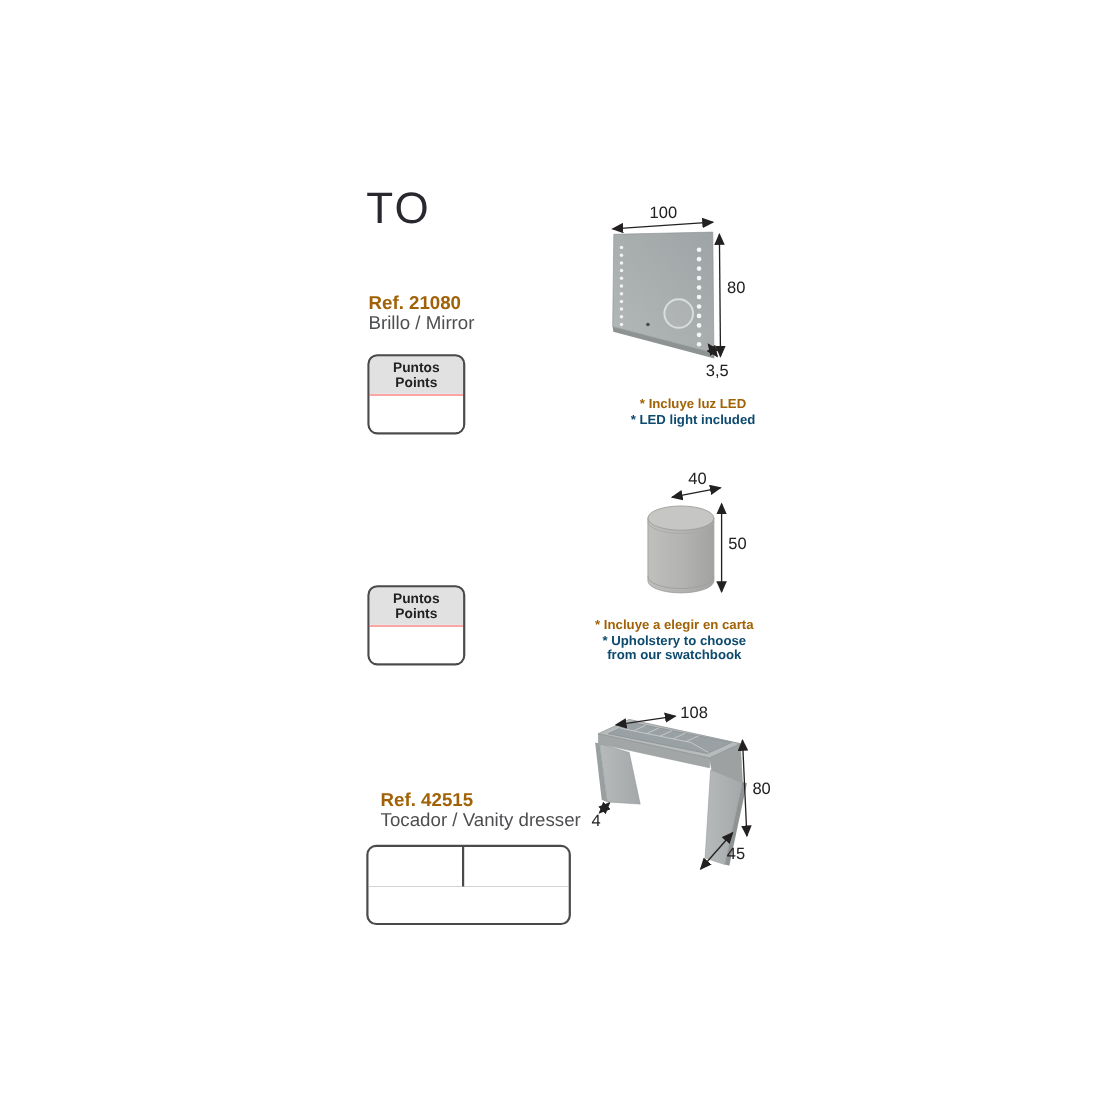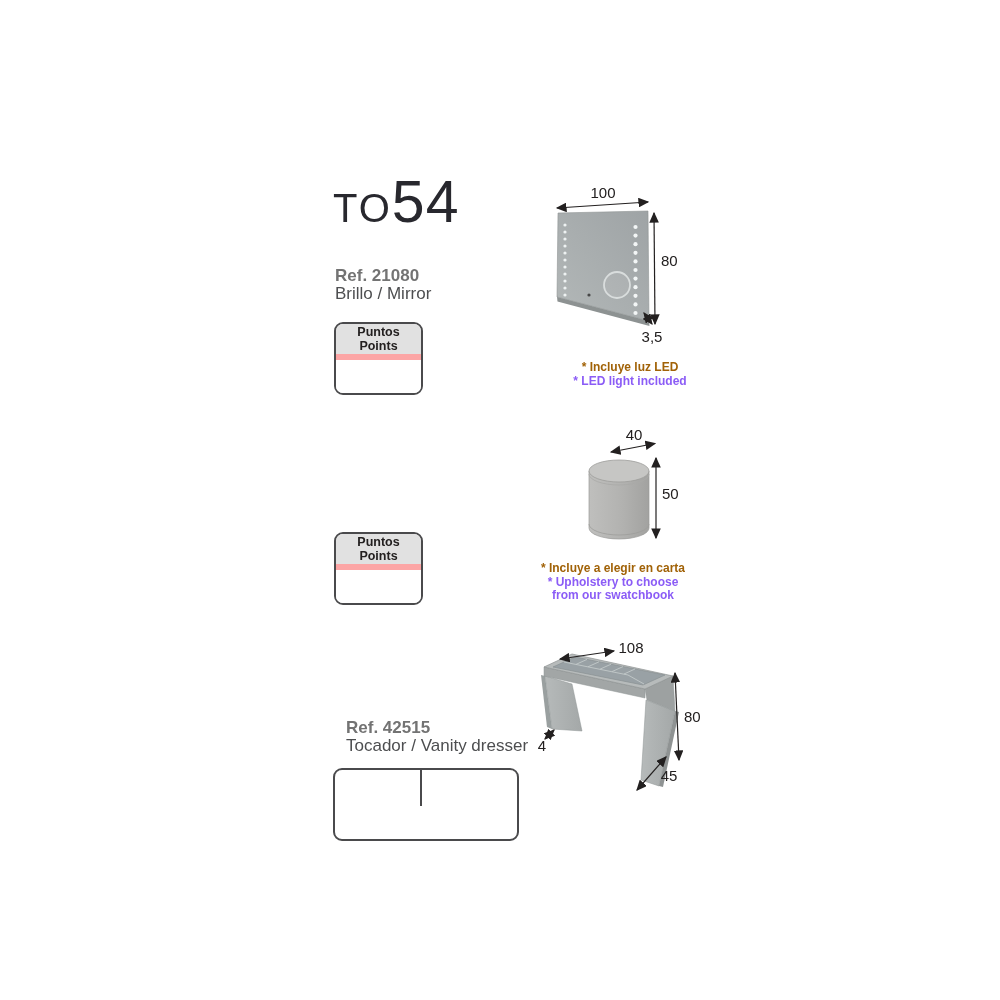--- a/index.html
+++ b/index.html
@@ -7,50 +7,49 @@
           font-family:"Liberation Sans",sans-serif;color:#232020;padding-left:36px;}
   .abs{position:absolute;}
 
   
   .title{left:333px;top:168px;display:flex;align-items:baseline;color:#28282e;}
   .title .pre{font-size:40px;font-weight:300;letter-spacing:2px;}
   .title .num{font-size:59px;font-weight:300;letter-spacing:1px;}
 
   
   .pblock{font-size:17px;line-height:18px;}
-  .pref{font-weight:bold;color:#737373;}
+  .pref{font-weight:bold;color:#a16207;}
   .pname{color:#4d4e50;}
 
   
   .ftable{border:2px solid #4a4a4c;border-radius:9px;overflow:hidden;background:#ffffff;
           display:grid;grid-template-rows:36px 33px;}
-  .ftable .hrow{display:grid;background:#0f766e;grid-gap:2px;border-bottom:6px solid #fca5a5;}
+  .ftable .hrow{display:grid;background:#0f766e;grid-gap:2px;border-bottom:2px solid #fca5a5;}
   .ftable .brow{display:grid;background:#4a4a4c;grid-gap:2px;}
   .ftable .hcell{background:#e1e1e1;display:flex;align-items:center;justify-content:center;
                  text-align:center;font-weight:bold;font-size:12.5px;line-height:14px;white-space:pre-line;}
   .ftable .bcell{background:#ffffff;}
   .cols1{grid-template-columns:1fr;}
   .cols2{grid-template-columns:85px 95px;}
 
   
   .note{font-size:12px;font-weight:bold;text-align:center;}
   .note .nb{color:#a16207;line-height:13.5px;}
-  .note .ng{color:#8b5cf6;line-height:13px;}
+  .note .ng{color:#0c4a6e;line-height:13px;}
 
   svg text{font-family:"Liberation Sans",sans-serif;fill:#232020;}
   .dim{font-size:15px;}
 </style>
 </head>
 <body>
 
 <div class="canvas">
 
   <div class="abs title">
     <span class="pre">TO</span>
-      <span class="num">54</span>
   </div>
 
   <div class="abs pblock" style="left:335px;top:267px;">
     <div class="pref">Ref. 21080</div>
     <div class="pname">Brillo / Mirror</div>
   </div>
 
   <div class="abs ftable" style="left:334px;top:322px;width:85px;">
     <div class="hrow cols1">
       <div class="hcell">Puntos

